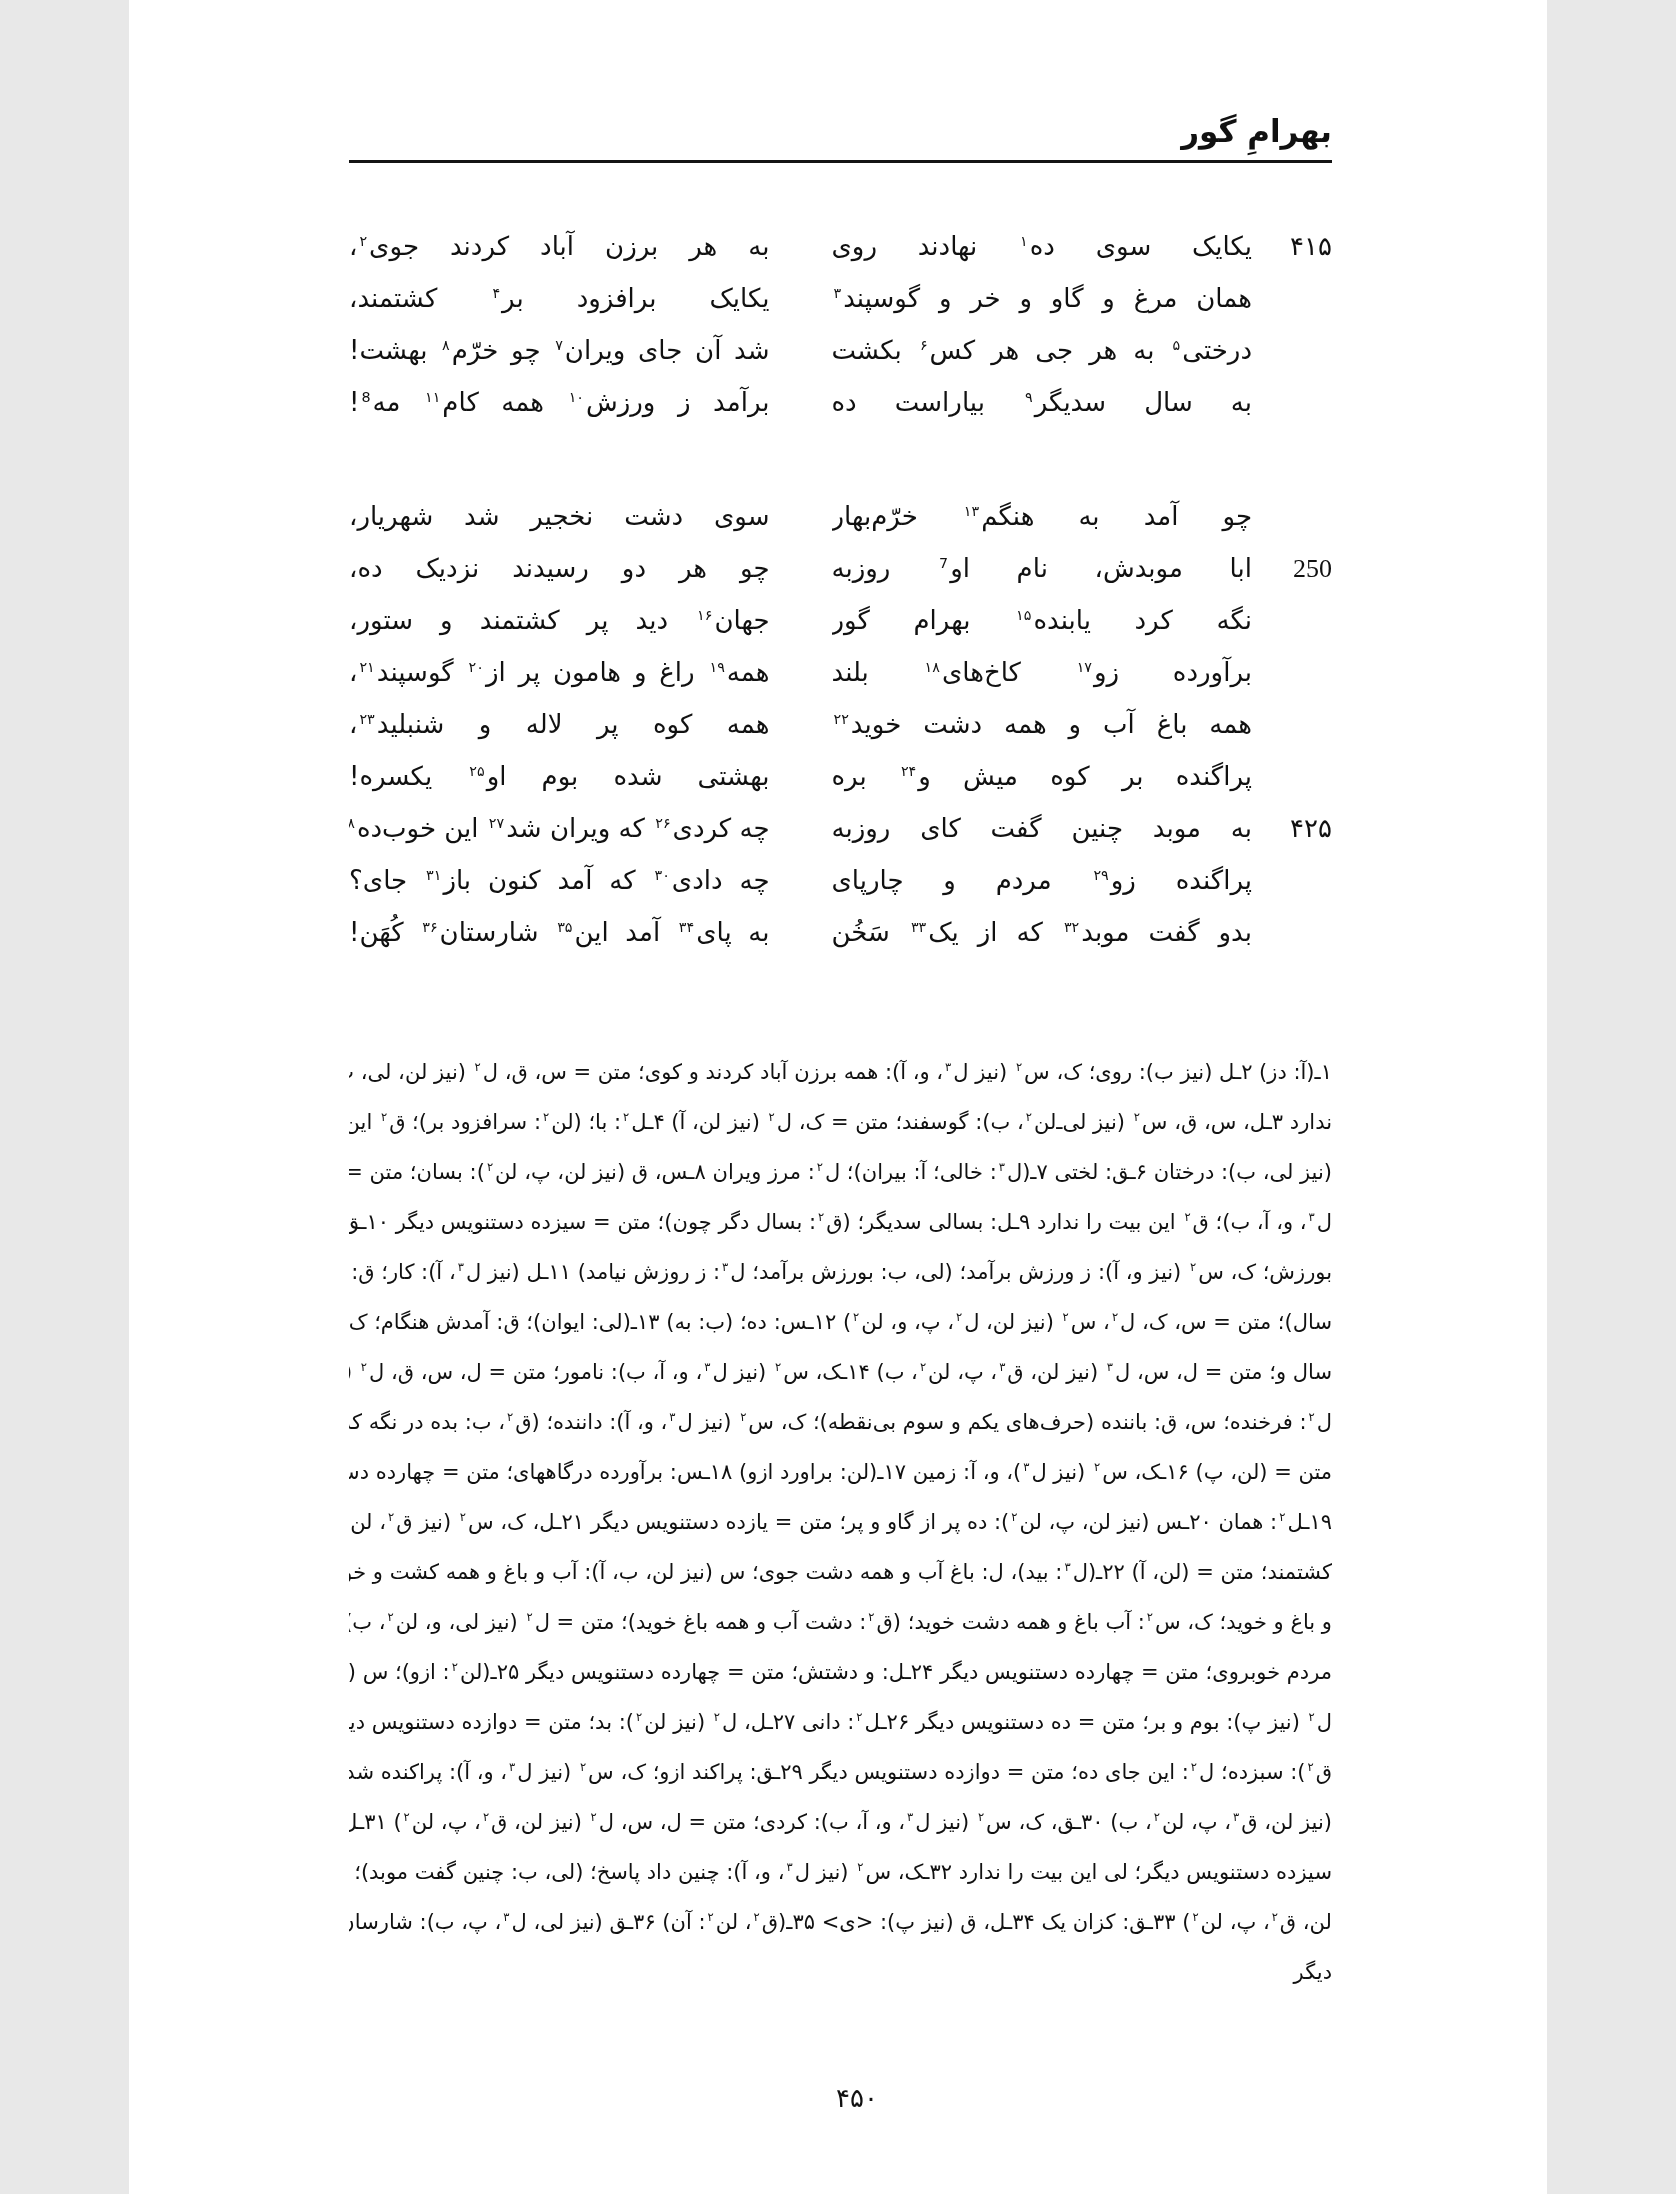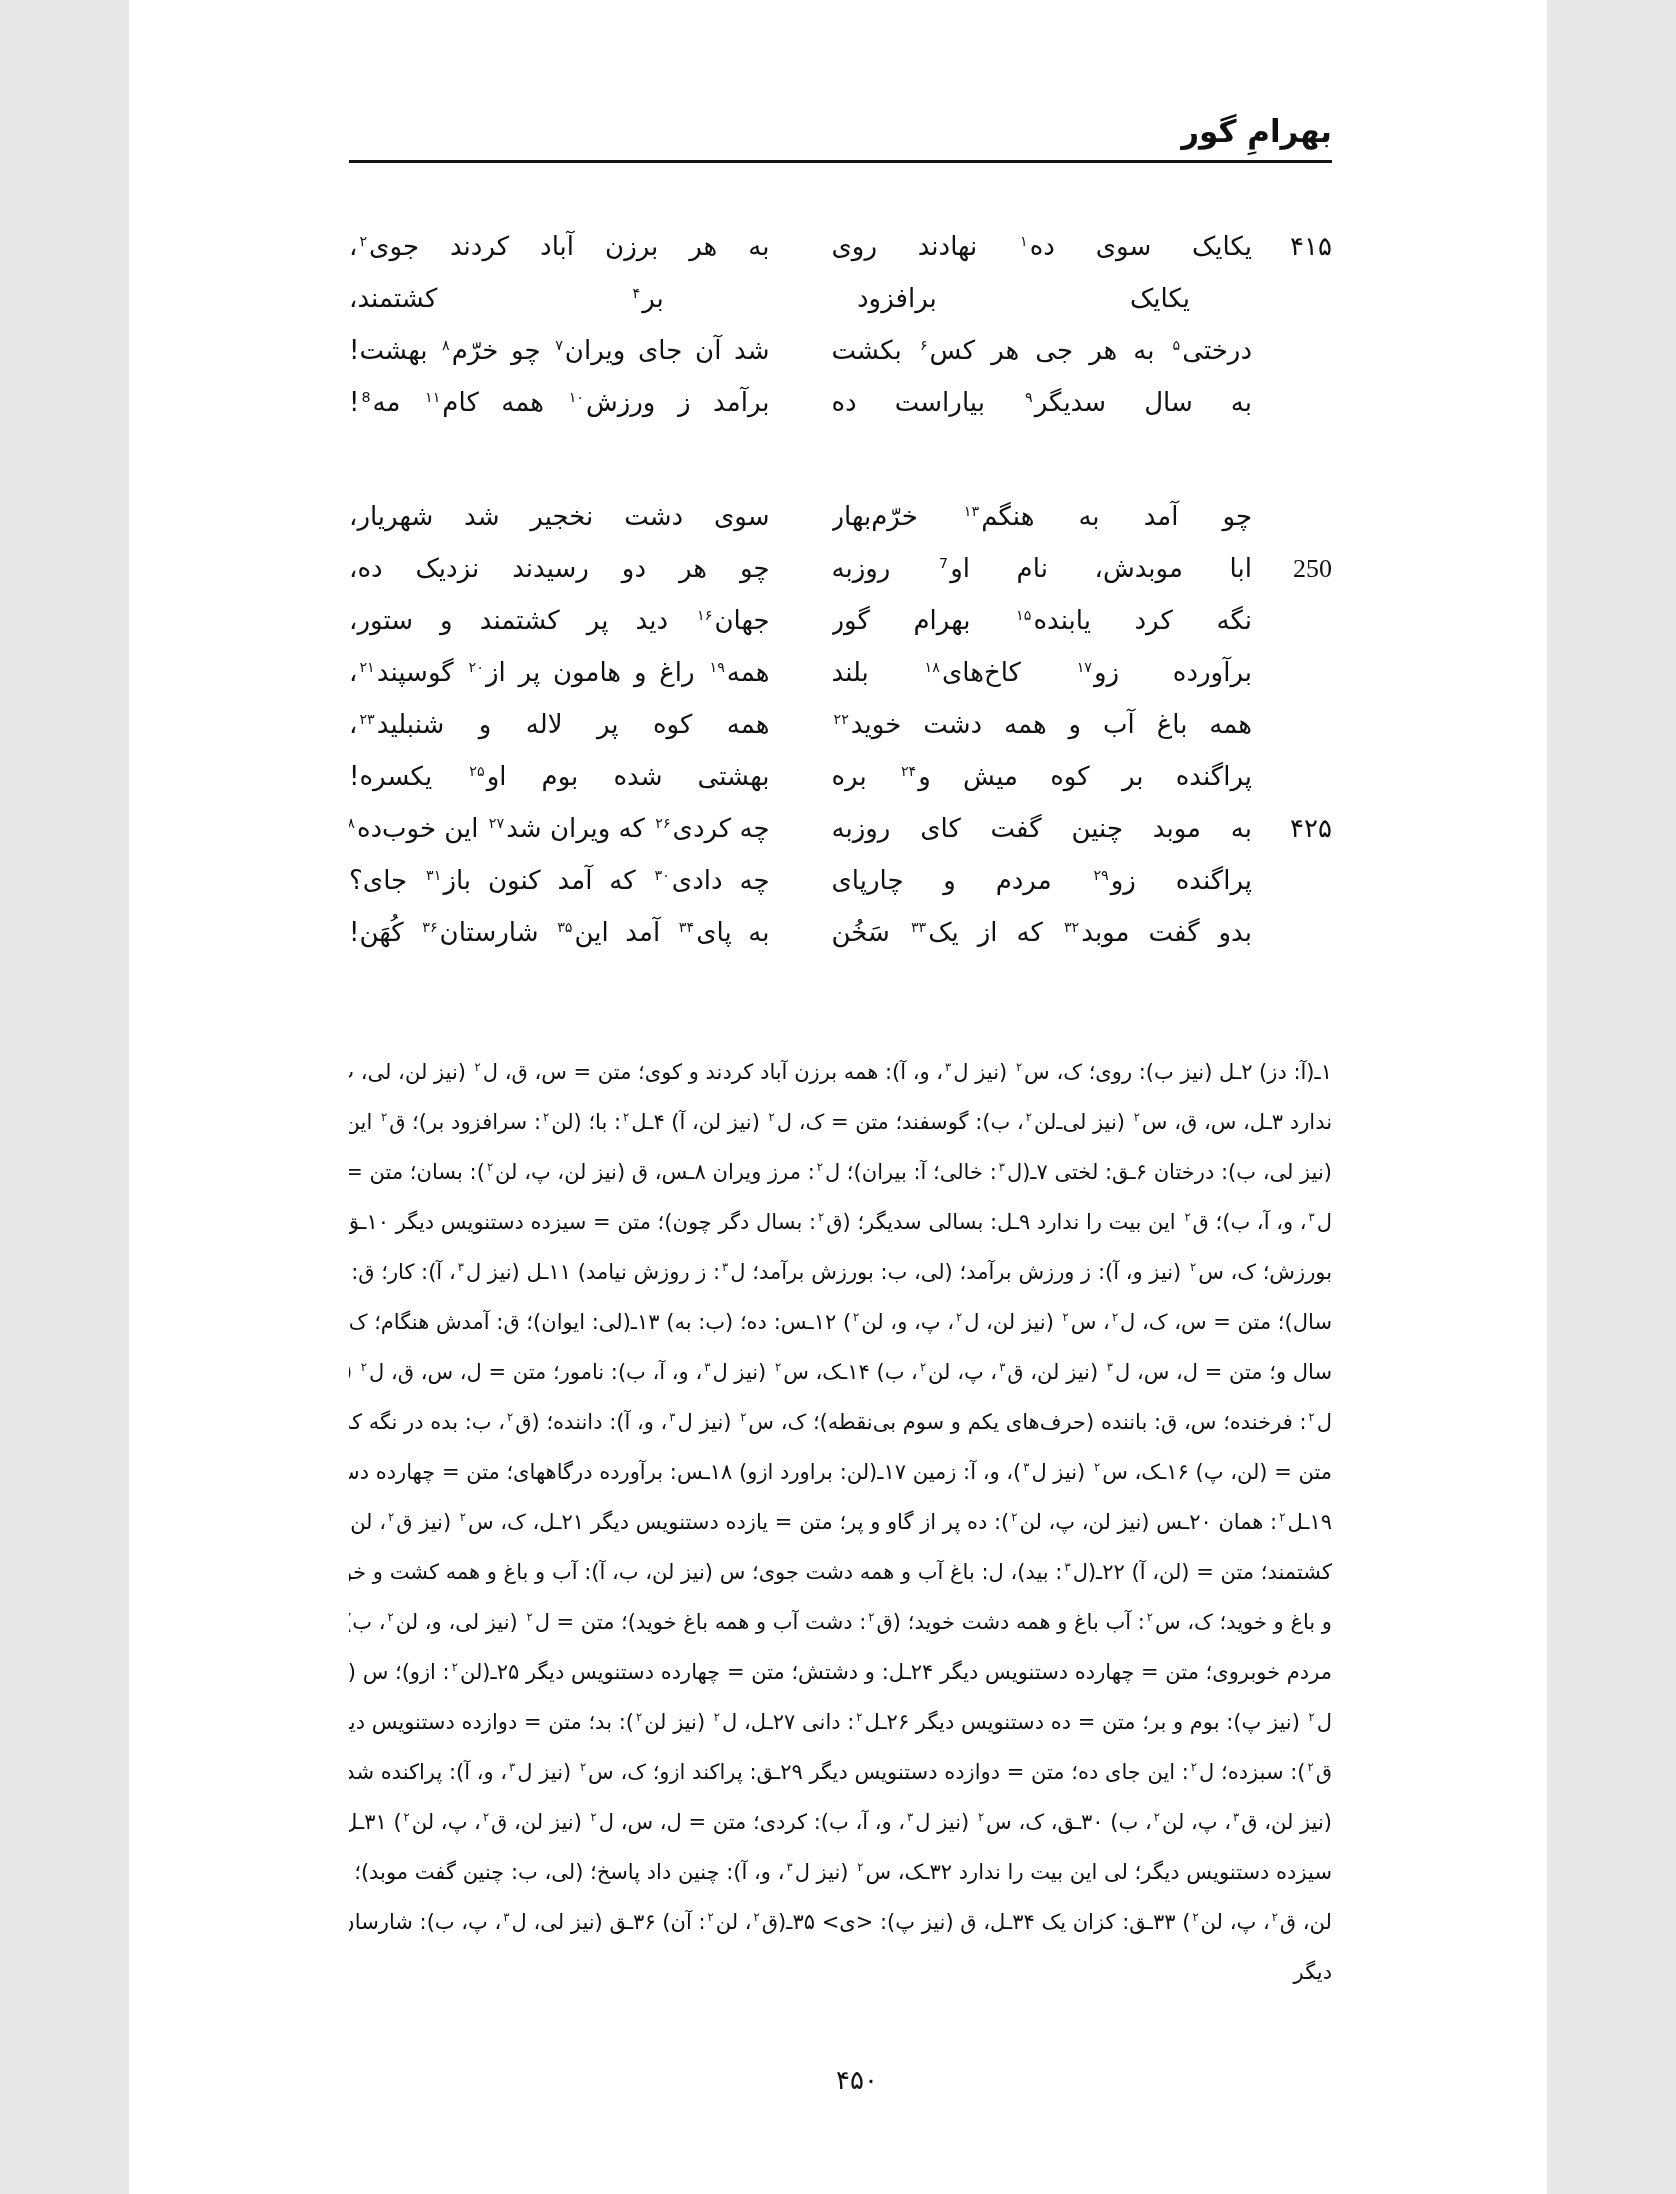--- a/index.html
+++ b/index.html
@@ -20,21 +20,21 @@
   .verse-row{display:flex;align-items:baseline;height:52px;line-height:52px;}
   .vnum{width:80px;flex:0 0 80px;font-size:26px;text-align:right;font-family:Liberation Serif, serif;}
   .hem{flex:1 1 0;font-size:26px;text-align:justify;text-align-last:justify;overflow:hidden;white-space:nowrap;}
   .gutter{width:62px;flex:0 0 62px;}
   sup{font-size:0.55em;vertical-align:super;line-height:0;margin:0 2px;}
   
   .apparatus{margin-top:89px;font-size:21px;line-height:50px;}
   .app-line{height:50px;text-align:justify;text-align-last:justify;overflow:hidden;white-space:nowrap;}
   .app-line.last{text-align-last:right;}
   
-  .page-number{position:absolute;bottom:99px;left:0;right:0;text-align:center;font-size:26px;margin-left:38px;}
+  .page-number{position:absolute;bottom:81px;left:0;right:0;text-align:center;font-size:26px;margin-left:38px;}
 </style>
 </head>
 <body>
 
 <div class="page">
   <div class="content">
 
     <div class="header">
       <div class="header-title">بهرامِ گور</div>
       <div class="header-rule"></div>
@@ -44,20 +44,21 @@
 
       <div class="poem-group">
         <div class="verse-row">
           <span class="vnum">۴۱۵</span>
           <span class="hem">یکایک سوی ده<sup>۱</sup> نهادند روی</span>
           <span class="gutter"></span>
           <span class="hem">به هر برزن آباد کردند جوی<sup>۲</sup>،</span>
         </div>
         <div class="verse-row">
           <span class="vnum"></span>
+          <span class="hem">همان مرغ و گاو و خر و گوسپند<sup>۳</sup></span>
           <span class="gutter"></span>
           <span class="hem">یکایک برافزود بر<sup>۴</sup> کشتمند،</span>
         </div>
         <div class="verse-row">
           <span class="vnum"></span>
           <span class="hem">درختی<sup>۵</sup> به هر جی هر کس<sup>۶</sup> بکشت</span>
           <span class="gutter"></span>
           <span class="hem">شد آن جای ویران<sup>۷</sup> چو خرّم<sup>۸</sup> بهشت!</span>
         </div>
         <div class="verse-row">

